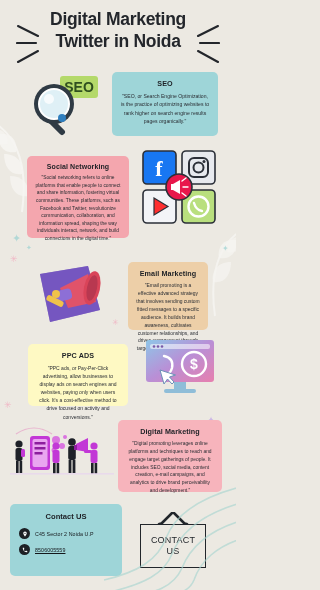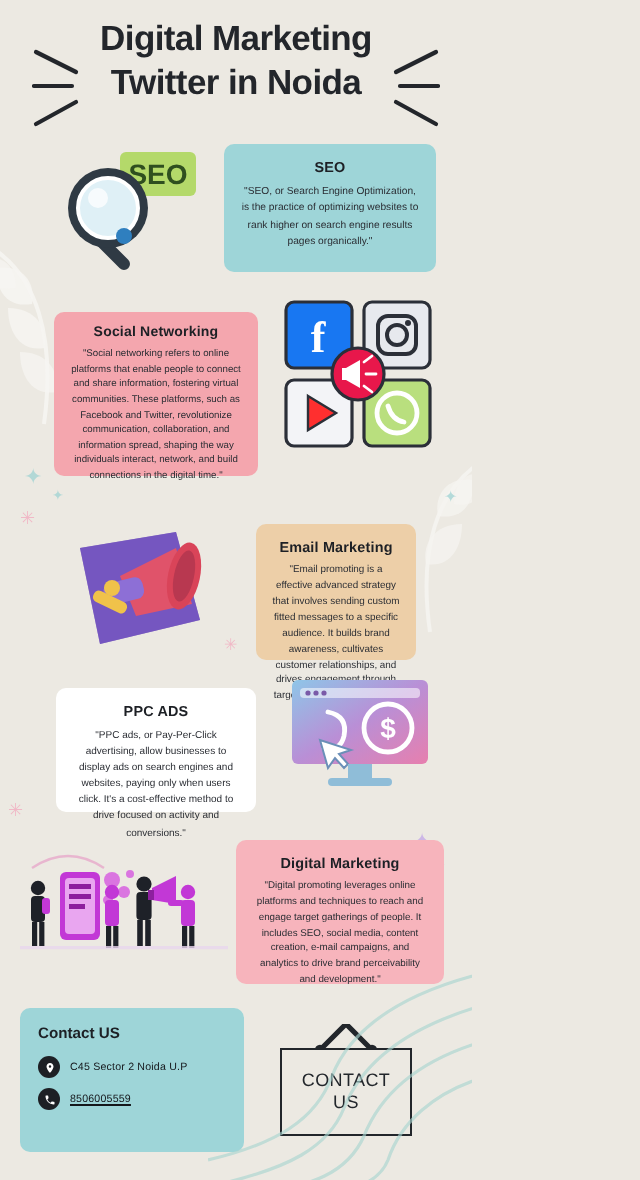--- a/index.html
+++ b/index.html
@@ -93,21 +93,21 @@
   .card p {
     font-size: 5.1px;
     line-height: 1.62;
     color: #2a2d33;
   }
 
   
   #card-seo      { left: 112px; top: 72px;  width: 106px; height: 64px; background: #9ed5d8; }
   #card-social   { left: 27px;  top: 156px; width: 102px; height: 82px; background: #f4a6ae; }
   #card-email    { left: 128px; top: 262px; width: 80px; height: 68px; background: #edcfa8; }
-  #card-ppc      { left: 28px;  top: 344px; width: 100px; height: 62px; background: #ffffff; }
+  #card-ppc      { left: 28px;  top: 344px; width: 100px; height: 62px; background: #fef9c3; }
   #card-digital  { left: 118px; top: 420px; width: 104px; height: 72px; background: #f7b4bc; }
 
   #card-social h3 { font-size: 7px; }
   #card-social p  { font-size: 4.85px; line-height: 1.58; }
   #card-digital p { font-size: 4.9px; line-height: 1.6; }
   #card-email p   { font-size: 4.95px; line-height: 1.6; }
   #card-ppc p     { font-size: 5px; line-height: 1.62; }
 
   
   .illu { position: absolute; }
@@ -124,20 +124,21 @@
     left: 10px; top: 504px;
     width: 112px; height: 72px;
     background: #9ed5d8;
     border-radius: 5px;
     padding: 8px 9px;
   }
   #contact-card h3 {
     font-size: 7.6px;
     font-weight: bold;
     color: #1d2025;
+    text-align: center;
     margin-bottom: 7px;
   }
   .contact-row {
     display: flex;
     align-items: center;
     gap: 5px;
     margin-bottom: 5px;
   }
   .contact-ico {
     width: 11px; height: 11px;

